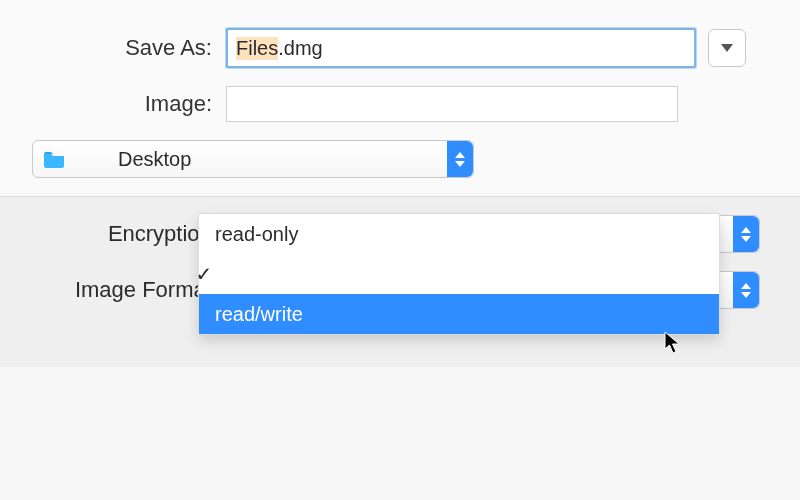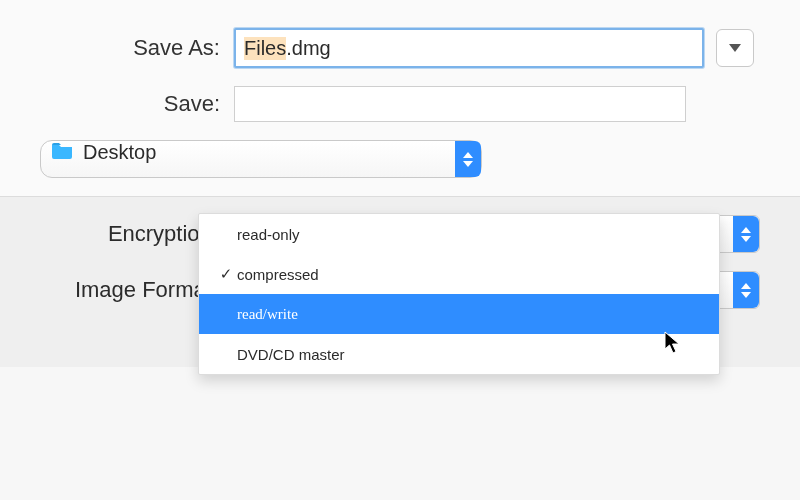--- a/index.html
+++ b/index.html
@@ -1,62 +1,62 @@
 <!DOCTYPE html>
 <html><head>
 <meta charset="utf-8">
 <style>
   html,body{margin:0;padding:0;width:800px;height:500px;overflow:hidden;
     font-family:-apple-system,"Helvetica Neue",Helvetica,Arial,sans-serif;
     background:#f7f7f7;color:#2b2b2b;font-size:20px;}
-  .panel-top{padding:28px 40px 14px 40px;background:#fafafa;}
+  .panel-top{padding:28px 40px 14px 32px;background:#fafafa;}
   .panel-bottom{padding:18px 40px 40px 40px;background:#efefef;
     border-top:1px solid #dcdcdc;position:relative;}
   .row{display:flex;align-items:center;margin-bottom:18px;}
   .lbl{width:180px;text-align:right;padding-right:14px;font-size:22px;color:#333;}
   .lbl2{width:180px;text-align:right;padding-right:14px;font-size:22px;color:#2b2b2b;}
   
   .saveas-wrap{display:flex;align-items:center;}
   .textfield{width:450px;height:36px;border:2px solid #7bb3ea;
     border-radius:2px;background:#fff;padding:0 8px;display:flex;
     align-items:center;box-shadow:0 0 0 1px rgba(123,179,234,.5);}
   .textfield .sel{background:#fde2bd;text-align:center;}
   .expand-btn{width:36px;height:36px;margin-left:12px;border:1px solid #c9c9c9;
     border-radius:6px;background:#fff;display:flex;align-items:center;
     justify-content:center;}
   .chev-down{width:0;height:0;border-left:6px solid transparent;
     border-right:6px solid transparent;border-top:8px solid #555;}
   
   .tags-field{width:450px;height:34px;border:1px solid #cfcfcf;background:#fff;}
   
-  .popup{width:430px;height:36px;border:1px solid #c9c9c9;border-radius:12px;
-    background:linear-gradient(#fff,#f6f6f6);display:flex;
-    padding-left:10px;position:relative;}
+  .popup{width:430px;height:36px;border:1px solid #c9c9c9;border-radius:6px;
+    background:linear-gradient(#fff,#f6f6f6);display:flex;align-items:center;
+    padding-left:10px;position:relative;gap:43px;}
   .folder-icon{width:22px;height:18px;margin-right:10px;display:inline-block;}
   .folder-icon svg{width:22px;height:18px;display:block;}
   .stepper{position:absolute;right:0;top:0;bottom:0;width:26px;
     background:#2f8dff;border-top-right-radius:6px;border-bottom-right-radius:6px;
     display:flex;flex-direction:column;align-items:center;justify-content:center;}
   .arr-up{width:0;height:0;border-left:5px solid transparent;
     border-right:5px solid transparent;border-bottom:6px solid #fff;margin-bottom:3px;}
   .arr-dn{width:0;height:0;border-left:5px solid transparent;
     border-right:5px solid transparent;border-top:6px solid #fff;}
   
   .big-select{width:520px;height:36px;border:1px solid #c9c9c9;border-radius:6px;
     background:linear-gradient(#fff,#f2f2f2);position:relative;padding-left:12px;
     display:flex;align-items:center;}
   .big-select .stepper{background:#2f8dff;}
   
   .menu{position:absolute;left:198px;top:16px;width:520px;background:#fff;
     border:1px solid #dcdcdc;border-radius:2px;box-shadow:0 6px 14px rgba(0,0,0,.15);
     z-index:10;}
-  .menu-item{display:flex;align-items:center;height:40px;padding-left:38px;
-    font-size:15px;color:#2b2b2b;}
+  .menu-item{display:flex;align-items:center;height:40px;padding-left:16px;
+    font-size:20px;color:#2b2b2b;}
   .menu-item .check{width:22px;margin-left:-22px;text-align:center;}
-  .menu-item.hl{background:#2f8dff;color:#fff;font-family:Liberation Serif, serif;}
+  .menu-item.hl{background:#2f8dff;color:#fff;}
   
   .cursor{position:absolute;left:664px;top:134px;z-index:20;}
   .cursor svg{width:18px;height:24px;display:block;}
 </style>
 </head>
 <body>
 
 <div class="panel-top">
 
   <div class="row">
@@ -66,21 +66,21 @@
         <span class="sel">Files</span>
           <span>.dmg</span>
       </div>
       <div class="expand-btn">
         <div class="chev-down"></div>
       </div>
     </div>
   </div>
 
   <div class="row">
-    <div class="lbl">Save:</div>
+    <div class="lbl">Image:</div>
     <div class="tags-field"></div>
   </div>
 
   <div class="row" style="margin-bottom:4px;">
     <div class="popup">
       <span class="folder-icon">
         <svg viewBox="0 0 22 18">
             <path d="M1 4h7l2 2h11v10a2 2 0 0 1-2 2H3a2 2 0 0 1-2-2V4z" fill="#3ab7ff"></path>
             <path d="M1 4a2 2 0 0 1 2-2h5l2 2H1z" fill="#2aa1e8"></path>
           </svg>
@@ -117,29 +117,24 @@
     </div>
   </div>
 
   <div class="menu">
     <div class="menu-item">
       <span class="check"></span>
       <span>read-only</span>
     </div>
     <div class="menu-item">
       <span class="check">✓</span>
-      <span>compressed</span>
     </div>
     <div class="menu-item hl">
       <span class="check"></span>
       <span>read/write</span>
-    </div>
-    <div class="menu-item">
-      <span class="check"></span>
-      <span>DVD/CD master</span>
     </div>
   </div>
 
   <div class="cursor">
     <svg viewBox="0 0 18 24">
         <path d="M1 1 L1 18 L5.5 14 L9 22 L12 20.5 L8.5 13 L15 13 Z" fill="#000" stroke="#fff" stroke-width="1"></path>
       </svg>
   </div>
 
 </div>

